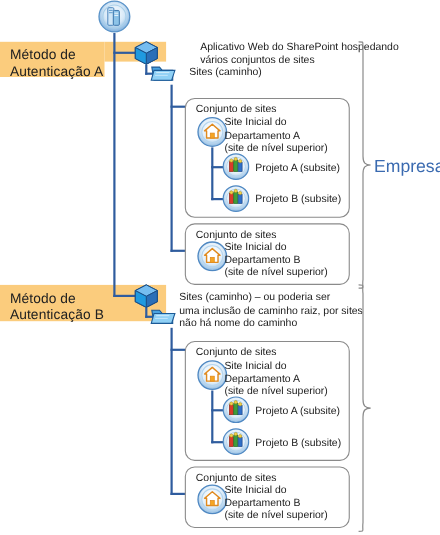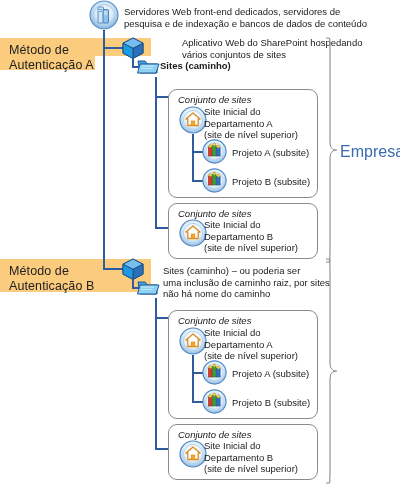--- a/index.html
+++ b/index.html
@@ -26,21 +26,20 @@
   }
 
   
   .sitecoll{
     position:absolute;border:1px solid #8a8a8a;border-radius:9px;
     background:#ffffff;box-sizing:border-box;
   }
   .sitecoll .sc-title{
     position:absolute;left:9px;top:4px;font-size:9.5px;color:#1a1a1a;
     white-space:nowrap;
-    font-style:italic;
   }
 
   
   .tx{position:absolute;font-size:9.5px;line-height:11.5px;color:#1a1a1a;white-space:pre-line;}
   .tx-c{text-align:left;}
   .tx-l{text-align:left;}
 
   
   .brace{position:absolute;}
   .brace-label{
@@ -60,22 +59,20 @@
     <div class="auth-label">Método de
 Autenticação A</div>
   </div>
   <div style="position:absolute;left:95px;top:38px;width:56px;height:18px;background:#fbcc7d;"></div>
 
   <div class="auth-band" style="left:0;top:259px;width:151px;height:33px;">
     <div class="auth-label">Método de
 Autenticação B</div>
   </div>
 
-  <div class="tx tx-l" style="left:124px;top:6px;width:270px;">Servidores Web front-end dedicados, servidores de
-pesquisa e de indexação e bancos de dados de conteúdo</div>
 
   <div class="ln lnv" style="left:103px;top:30px;width:2px;height:240px;"></div>
 
   <div class="ln lnh" style="left:103px;top:47px;width:22px;height:2px;"></div>
 
   <div class="ln lnh" style="left:103px;top:268px;width:22px;height:2px;"></div>
 
   <div class="icon" style="left:89px;top:0px;width:30px;height:30px;">
     <svg width="30" height="30" viewBox="0 0 30 30">
       <defs>
@@ -112,21 +109,21 @@
     <svg width="24" height="22" viewBox="0 0 24 22">
       <path d="M2,6 L9,6 L11.5,9 L21,9 L21,18 L4,18 Z" fill="#4aa3e0" stroke="#1c5a96" stroke-width="1"></path>
       <path d="M4,9 L23,9 L20,18 L1.5,18 Z" fill="#8fd0f5" stroke="#1c5a96" stroke-width="1"></path>
       <path d="M6,11 L18,11" stroke="#ffffff" stroke-width="0.8" opacity="0.7"></path>
       <path d="M5,13.5 L16.5,13.5" stroke="#ffffff" stroke-width="0.8" opacity="0.55"></path>
     </svg>
   </div>
 
   <div class="tx tx-l" style="left:156px;top:37px;width:230px;margin-left:26px;">Aplicativo Web do SharePoint hospedando
 vários conjuntos de sites</div>
-  <div class="tx tx-l" style="left:160px;top:60px;width:200px;font-weight:bold;">Sites (caminho)</div>
+  <div class="tx tx-l" style="left:172px;top:60px;width:200px;">Sites (caminho)</div>
 
   <div class="ln lnv" style="left:155px;top:77px;width:2px;height:152px;"></div>
   <div class="ln lnh" style="left:155px;top:96px;width:14px;height:2px;"></div>
   <div class="ln lnh" style="left:155px;top:227px;width:14px;height:2px;"></div>
 
   <div class="sitecoll" style="left:168px;top:89px;width:150px;height:109px;">
     <div class="sc-title">Conjunto de sites</div>
   </div>
 
   <div class="icon" style="left:179px;top:106px;width:28px;height:28px;">

